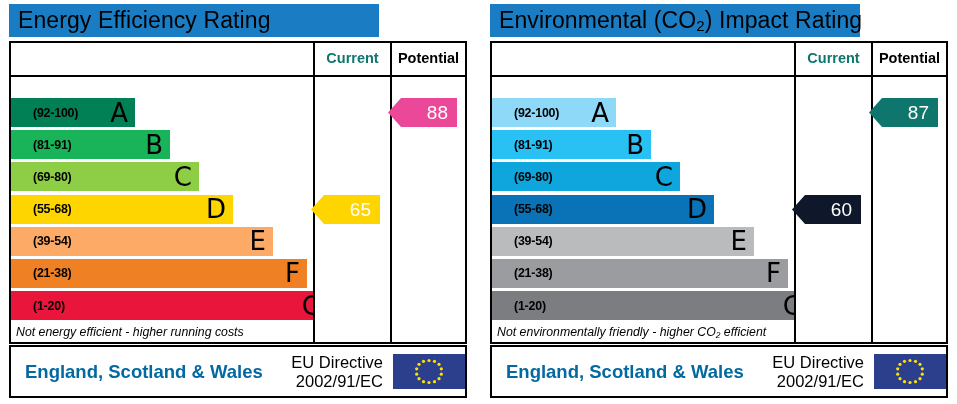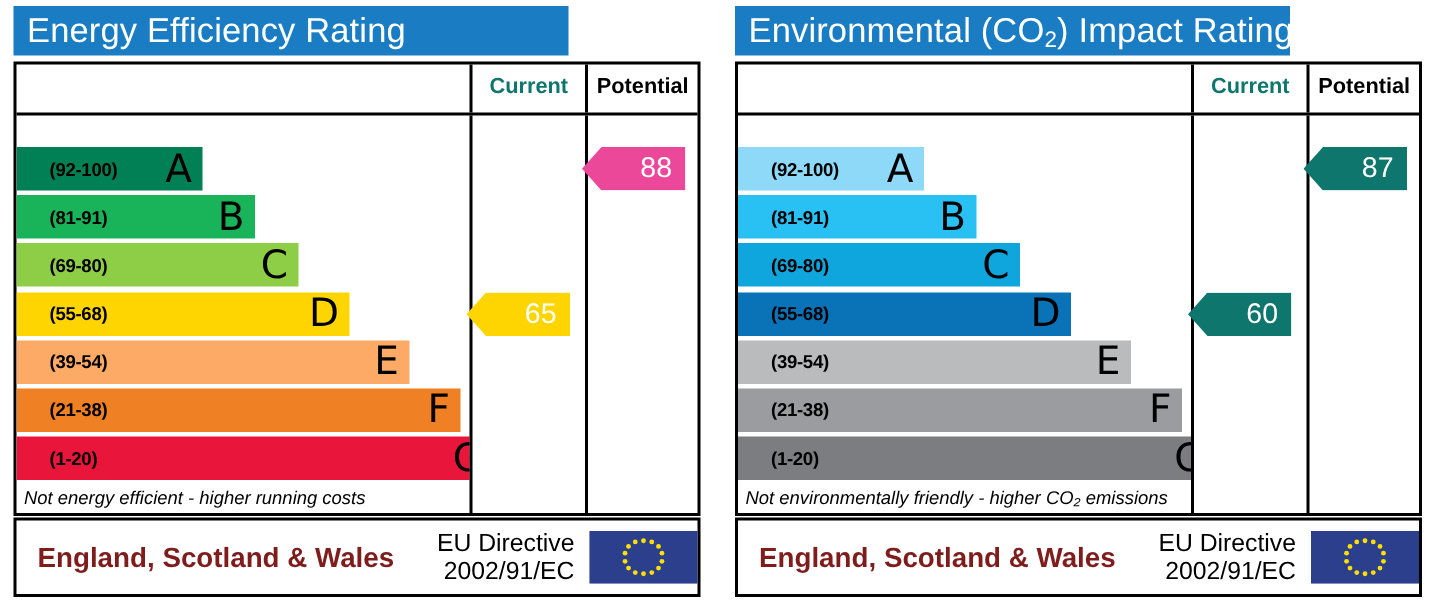--- a/index.html
+++ b/index.html
@@ -3,21 +3,21 @@
 <meta charset="utf-8">
 <style>
   html,body{margin:0;padding:0;background:#ffffff;}
   body{width:957px;height:404px;font-family:"Liberation Sans",sans-serif;-webkit-font-smoothing:antialiased;}
   .page{width:957px;height:404px;display:flex;gap:5px;box-sizing:border-box;}
   .epc{width:476px;height:404px;position:relative;box-sizing:border-box;}
 
   
   .title-bar{
     position:absolute;left:9px;top:4px;width:370px;height:33px;
-    background:#1a7dc4;color:#ffffff;
+    background:#1a7dc4;color:#000000;
     font-size:23px;line-height:33px;padding-left:9px;
     box-sizing:border-box;white-space:nowrap;letter-spacing:0.1px;
   }
   .title-bar sub{font-size:15px;vertical-align:baseline;position:relative;top:3px;}
 
   
   .grid{
     position:absolute;left:9px;top:41px;width:458px;height:303px;
     border:2px solid #000;box-sizing:border-box;background:#fff;
   }
@@ -57,21 +57,21 @@
     font-size:19px;text-align:right;padding-right:9px;box-sizing:border-box;
     clip-path:polygon(13px 0, 100% 0, 100% 100%, 13px 100%, 0 50%);
   }
 
   
   .footer{
     position:absolute;left:9px;top:345px;width:458px;height:53px;
     border:2px solid #000;box-sizing:border-box;background:#fff;
   }
   .foot-region{position:absolute;left:0;top:0;height:100%;display:flex;align-items:center;
-    font-size:18.5px;font-weight:bold;color:#7f1d1d;padding-left:14px;white-space:nowrap;}
+    font-size:18.5px;font-weight:bold;color:#0369a1;padding-left:14px;white-space:nowrap;}
   .foot-dir{position:absolute;top:50%;transform:translateY(-50%);
     font-size:16.5px;color:#000;text-align:right;line-height:19px;white-space:nowrap;}
   .foot-dir sub,.foot-dir span{display:block;}
   .euflag{position:absolute;top:7px;width:72px;height:35px;background:#2b3f8c;overflow:hidden;}
   .euflag svg{display:block;}
 </style>
 </head>
 <body>
 
 <div class="page">
@@ -211,25 +211,25 @@
             <div class="band" style="width:280px;background:#9a9c9f;">
               <span class="rng">(21-38)</span>
               <span class="ltr">F</span>
             </div>
             <div class="band" style="width:302px;background:#7b7d80;">
               <span class="rng">(1-20)</span>
               <span class="ltr">G</span>
             </div>
           </div>
 
-          <div class="cap cap-bot">Not environmentally friendly - higher CO₂ emissions</div>
+          <div class="cap cap-bot">Not environmentally friendly - higher CO₂ efficient</div>
         </div>
 
         <div class="cur-col">
-          <div class="arrow" style="background:#0f766e;left:-4px;top:118px;width:69px;text-align:right;">60</div>
+          <div class="arrow" style="background:#0f172a;left:-4px;top:118px;width:69px;text-align:right;">60</div>
         </div>
 
         <div class="pot-col">
           <div class="arrow" style="background:#0f766e;left:-4px;top:21px;width:69px;">87</div>
         </div>
 
       </div>
     </div>
 
     <div class="footer">

